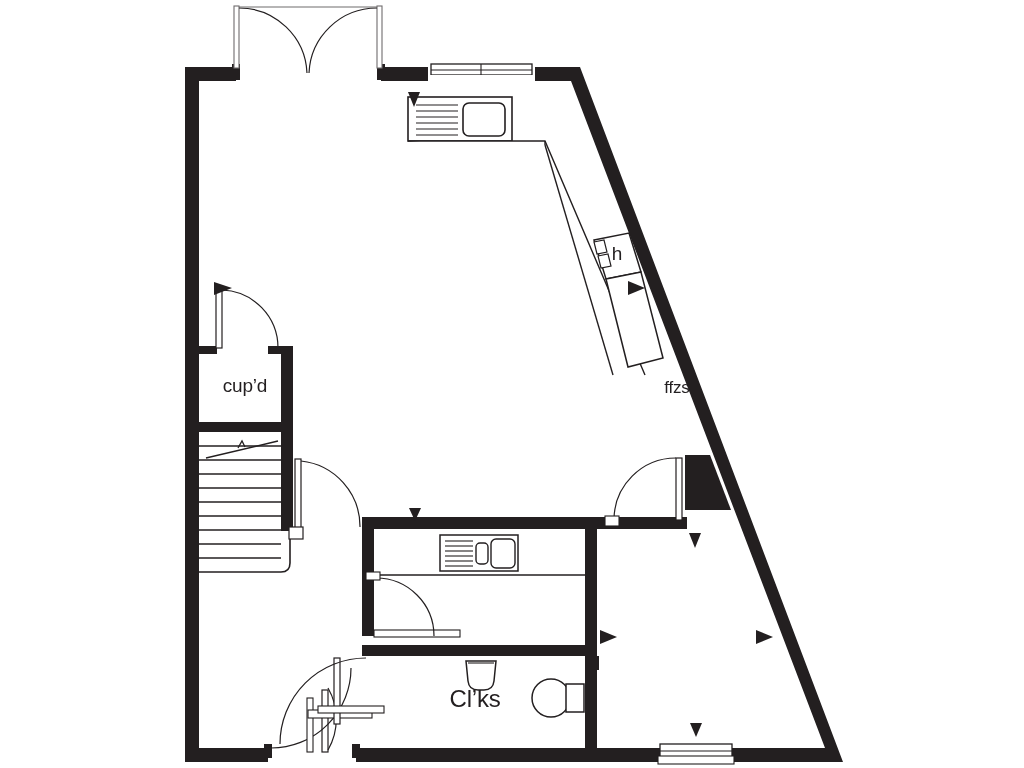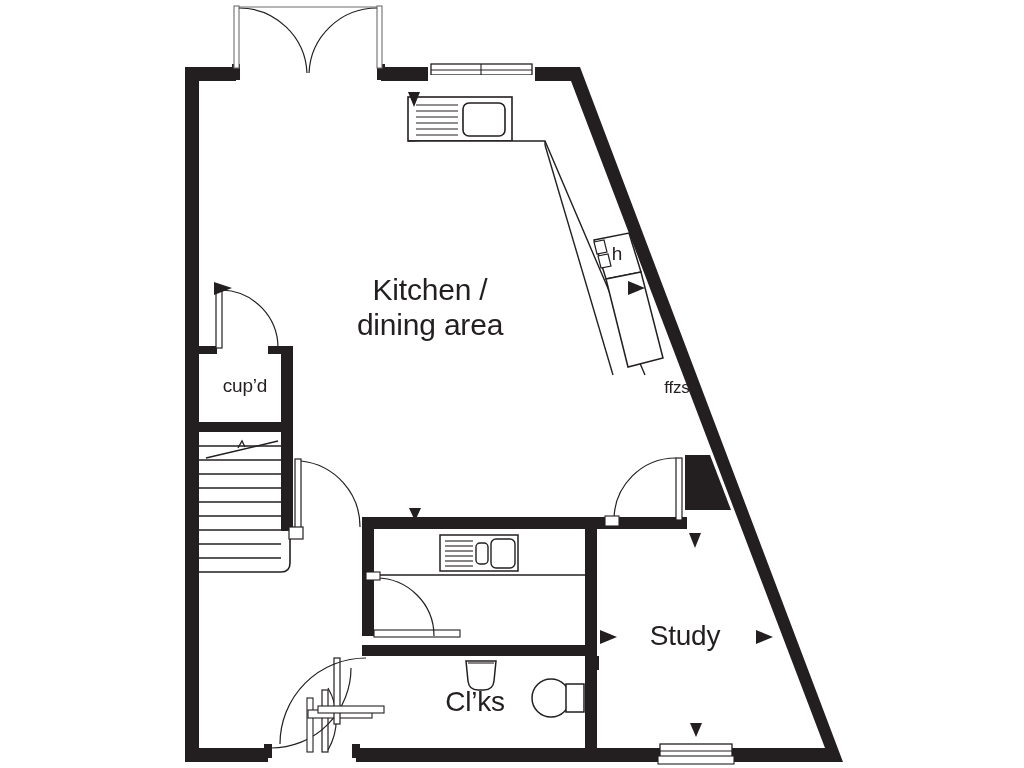--- a/index.html
+++ b/index.html
@@ -42,21 +42,21 @@
     left: 196px; top: 375px; width: 98px;
     font-size: 19px;
     text-align: center;
   }
   #label-utility {
     left: 420px; top: 600px; width: 170px;
     font-size: 28px;
   }
   #label-clks {
     left: 400px; top: 685px; width: 150px;
-    font-size: 28px;
+    font-size: 24px;
     text-align: center;
   }
   #label-study {
     left: 610px; top: 619px; width: 150px;
     font-size: 28px;
   }
   #label-hob {
     left: 607px; top: 243px; width: 20px;
     font-size: 19px;
   }
@@ -285,27 +285,24 @@
 
       <path d="M 695,548 L 689,533 L 701,533 Z"></path>
 
       <path d="M 756,630 L 773,637 L 756,644 Z"></path>
 
       <path d="M 690,723 L 702,723 L 696,737 Z"></path>
     </g>
 
   </svg>
 
-  <div class="room-label" id="label-kitchen">Kitchen /
-dining area</div>
 
   <div class="room-label" id="label-cupd">cup’d</div>
 
 
   <div class="room-label" id="label-clks">Cl’ks</div>
 
-  <div class="room-label" id="label-study">Study</div>
 
   <div class="room-label" id="label-hob">h</div>
 
   <div class="room-label" id="label-ffzs">ffzs</div>
 
 </div>
 
 </body></html>

